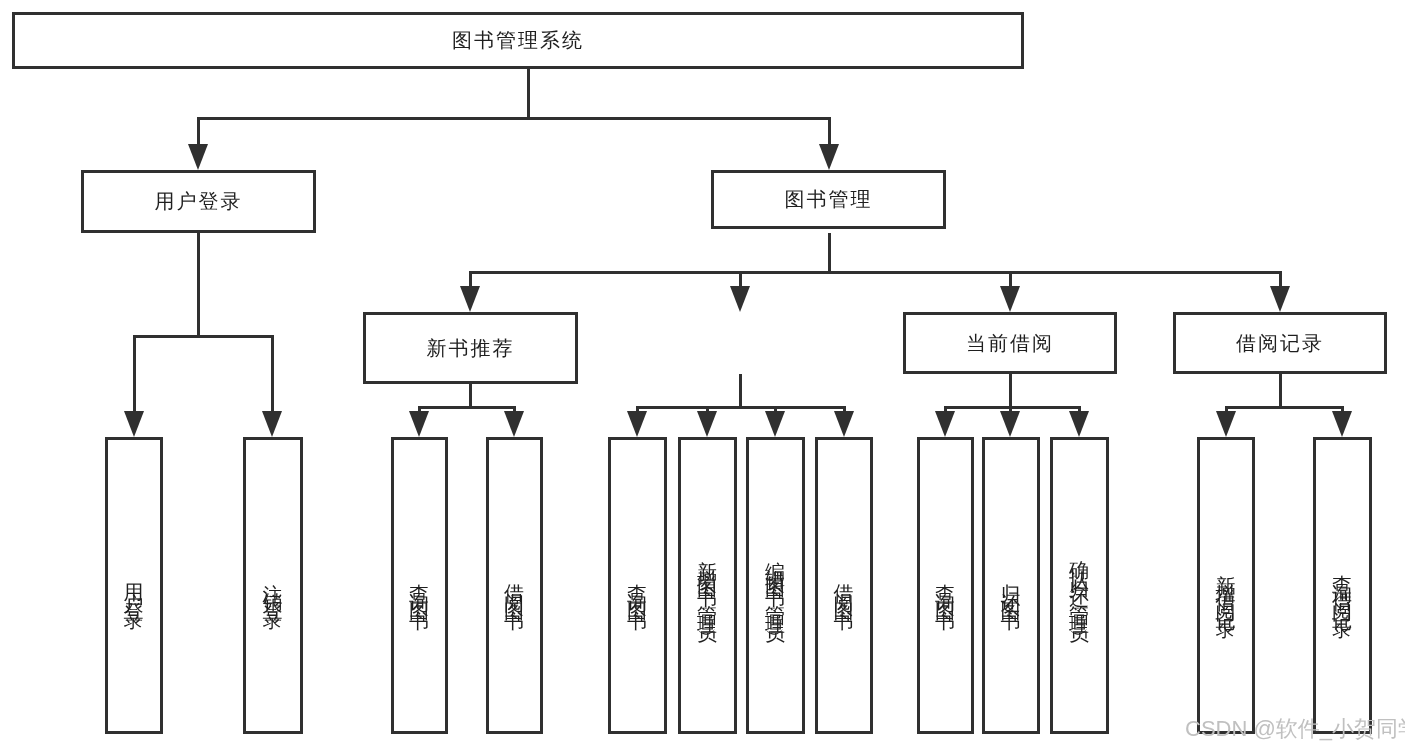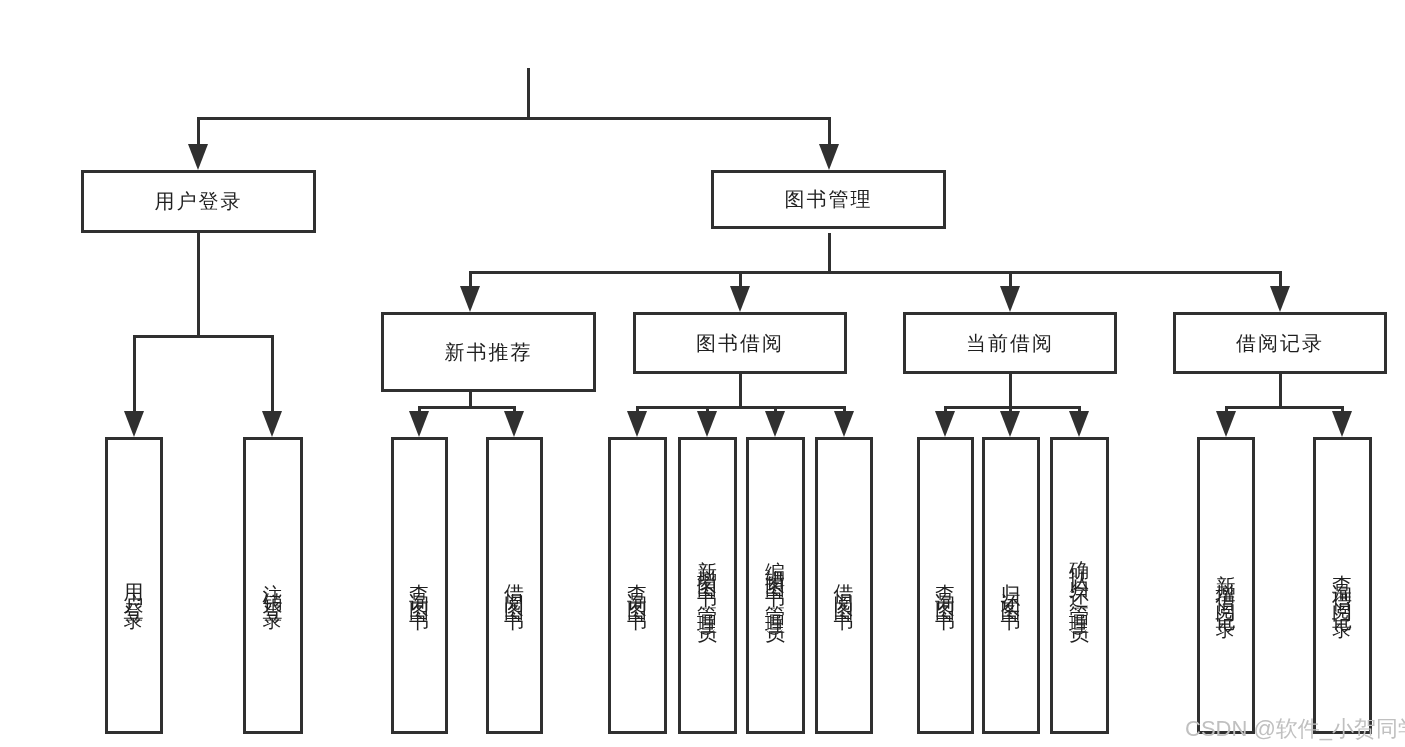--- a/index.html
+++ b/index.html
@@ -58,20 +58,23 @@
     color: #c0c0c0;
     white-space: nowrap;
     z-index: 3;
   }
 </style>
 </head>
 <body>
 
 <div class="canvas">
 
+  <div class="box hbox" style="left:12px;top:12px;width:1012px;height:57px">
+    <span>图书管理系统</span>
+  </div>
 
   <div class="line" style="left:527px;top:68px;width:3px;height:52px"></div>
   <div class="line" style="left:197px;top:117px;width:634px;height:3px"></div>
   <div class="line" style="left:197px;top:117px;width:3px;height:29px"></div>
   <div class="arrow" style="left:188px;top:144px"></div>
   <div class="line" style="left:828px;top:117px;width:3px;height:29px"></div>
   <div class="arrow" style="left:819px;top:144px"></div>
 
   <div class="box hbox" style="left:81px;top:170px;width:235px;height:63px">
     <span>用户登录</span>
@@ -91,25 +94,22 @@
   <div class="line" style="left:469px;top:271px;width:813px;height:3px"></div>
   <div class="line" style="left:469px;top:271px;width:3px;height:17px"></div>
   <div class="arrow" style="left:460px;top:286px"></div>
   <div class="line" style="left:739px;top:271px;width:3px;height:17px"></div>
   <div class="arrow" style="left:730px;top:286px"></div>
   <div class="line" style="left:1009px;top:271px;width:3px;height:17px"></div>
   <div class="arrow" style="left:1000px;top:286px"></div>
   <div class="line" style="left:1279px;top:271px;width:3px;height:17px"></div>
   <div class="arrow" style="left:1270px;top:286px"></div>
 
-  <div class="box hbox" style="left:381px;top:312px;width:215px;height:80px">
+  <div class="box hbox" style="left:363px;top:312px;width:215px;height:72px">
     <span>新书推荐</span>
-  </div>
-  <div class="box hbox" style="left:633px;top:312px;width:214px;height:62px">
-    <span>图书借阅</span>
   </div>
   <div class="box hbox" style="left:903px;top:312px;width:214px;height:62px">
     <span>当前借阅</span>
   </div>
   <div class="box hbox" style="left:1173px;top:312px;width:214px;height:62px">
     <span>借阅记录</span>
   </div>
 
   <div class="line" style="left:469px;top:374px;width:3px;height:34px"></div>
   <div class="line" style="left:418px;top:406px;width:98px;height:3px"></div>

